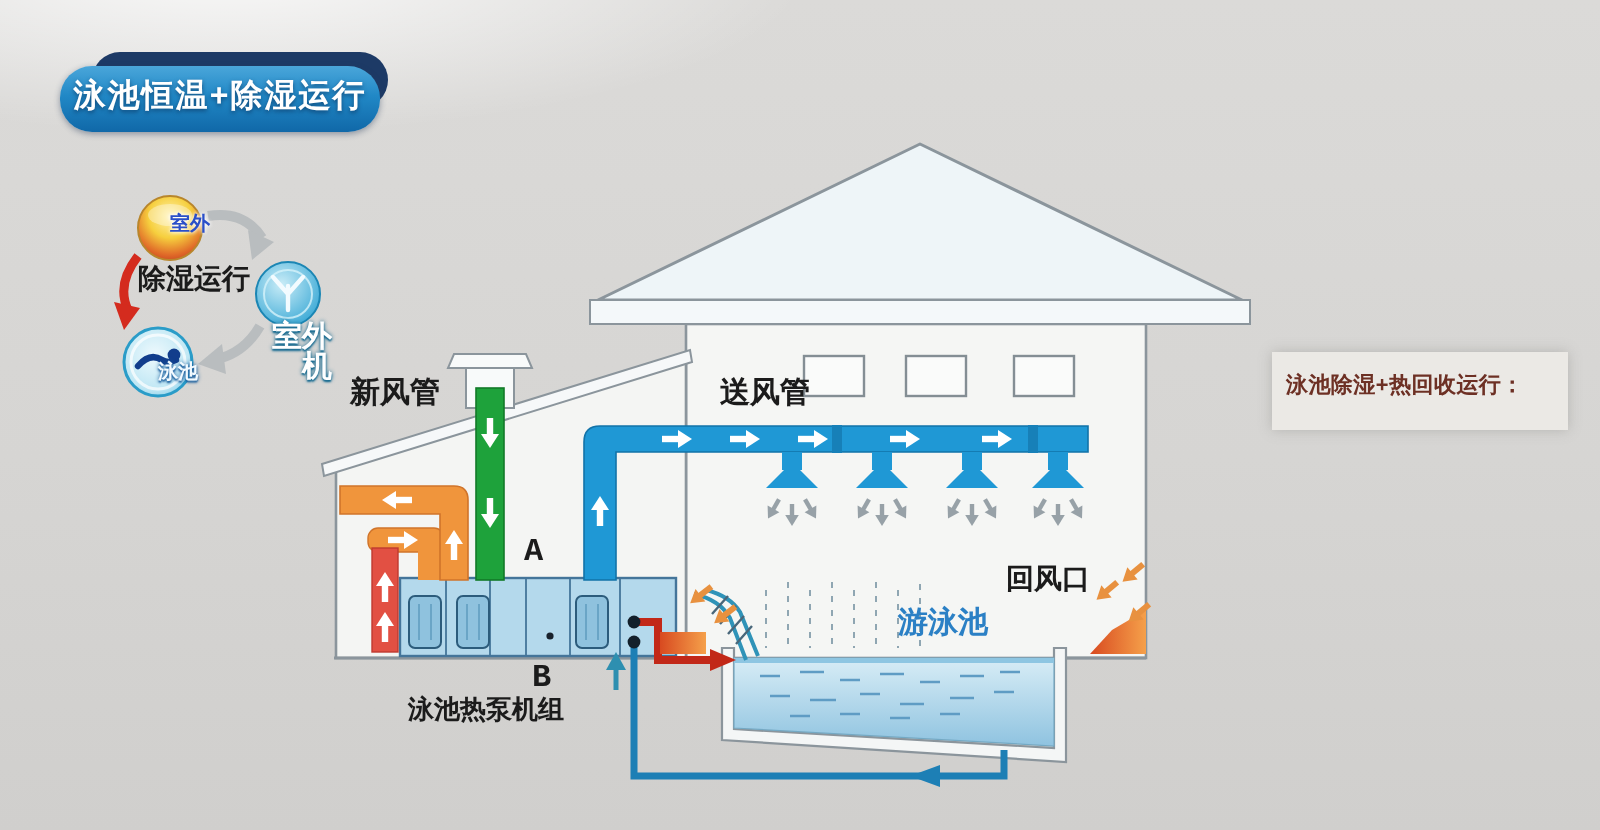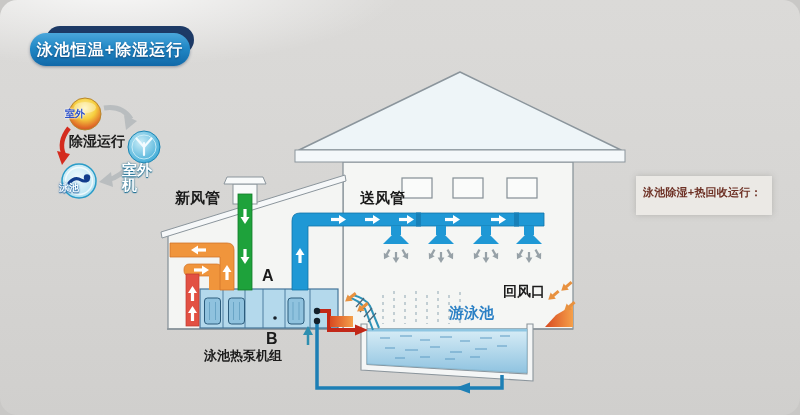--- a/index.html
+++ b/index.html
@@ -1,37 +1,36 @@
 <!DOCTYPE html>
 <html><head>
 <meta charset="utf-8">
 <style>
   html,body{margin:0;padding:0;background:#c9c8c6;}
   #stage{
     position:relative;width:800px;height:415px;overflow:hidden;
-    font-family:Liberation Sans, sans-serif;
+    font-family:Liberation Mono, monospace;
     background:
       radial-gradient(ellipse 420px 120px at 14% -4%, rgba(255,255,255,.85) 0%, rgba(255,255,255,0) 70%),
       linear-gradient(180deg,#dbdad8 0%,#d6d5d3 55%,#d0cfcd 100%);
-    border-radius: 17px;
   }
   #diag{position:absolute;left:0;top:0;}
   .lbl{position:absolute;color:#1b1b1b;font-weight:bold;white-space:nowrap;line-height:1;}
   .lbl.blue{color:#2b80c5;}
-  .badge-lbl{position:absolute;text-align:left;font-weight:bold;line-height:1;}
+  .badge-lbl{position:absolute;text-align:right;font-weight:bold;line-height:1;}
   #banner-shadow{position:absolute;left:46px;top:26px;width:148px;height:28px;border-radius:14px;background:#1d3a66;}
   #banner{
     position:absolute;left:30px;top:33px;width:160px;height:33px;border-radius:16px;
     background:linear-gradient(180deg,#4aa6da 0%,#2188c6 45%,#1068a8 100%);
     box-shadow:0 1px 3px rgba(40,60,90,.45);
     color:#fff;font-size:16px;font-weight:bold;text-align:center;line-height:33px;
     text-shadow:0 1px 2px rgba(10,40,80,.6);letter-spacing:1px;
   }
   #info-panel{
-    position:absolute;left:636px;top:176px;width:136px;box-sizing:border-box;
+    position:absolute;left:636px;top:176px;width:148px;box-sizing:border-box;
     background:#ebe9e5;padding:9px 7px 10px 7px;box-shadow:0 0 6px rgba(120,120,115,.35);
   }
   #info-panel h3{margin:0 0 5px 0;font-size:11px;color:#6d3024;font-weight:bold;letter-spacing:.2px;}
   #info-panel p{margin:0;font-size:12px;font-weight:bold;color:#161616;line-height:1.38;
     text-indent:3.4em;text-align:justify;}
 </style>
 </head>
 <body>
 
 <div id="stage">

